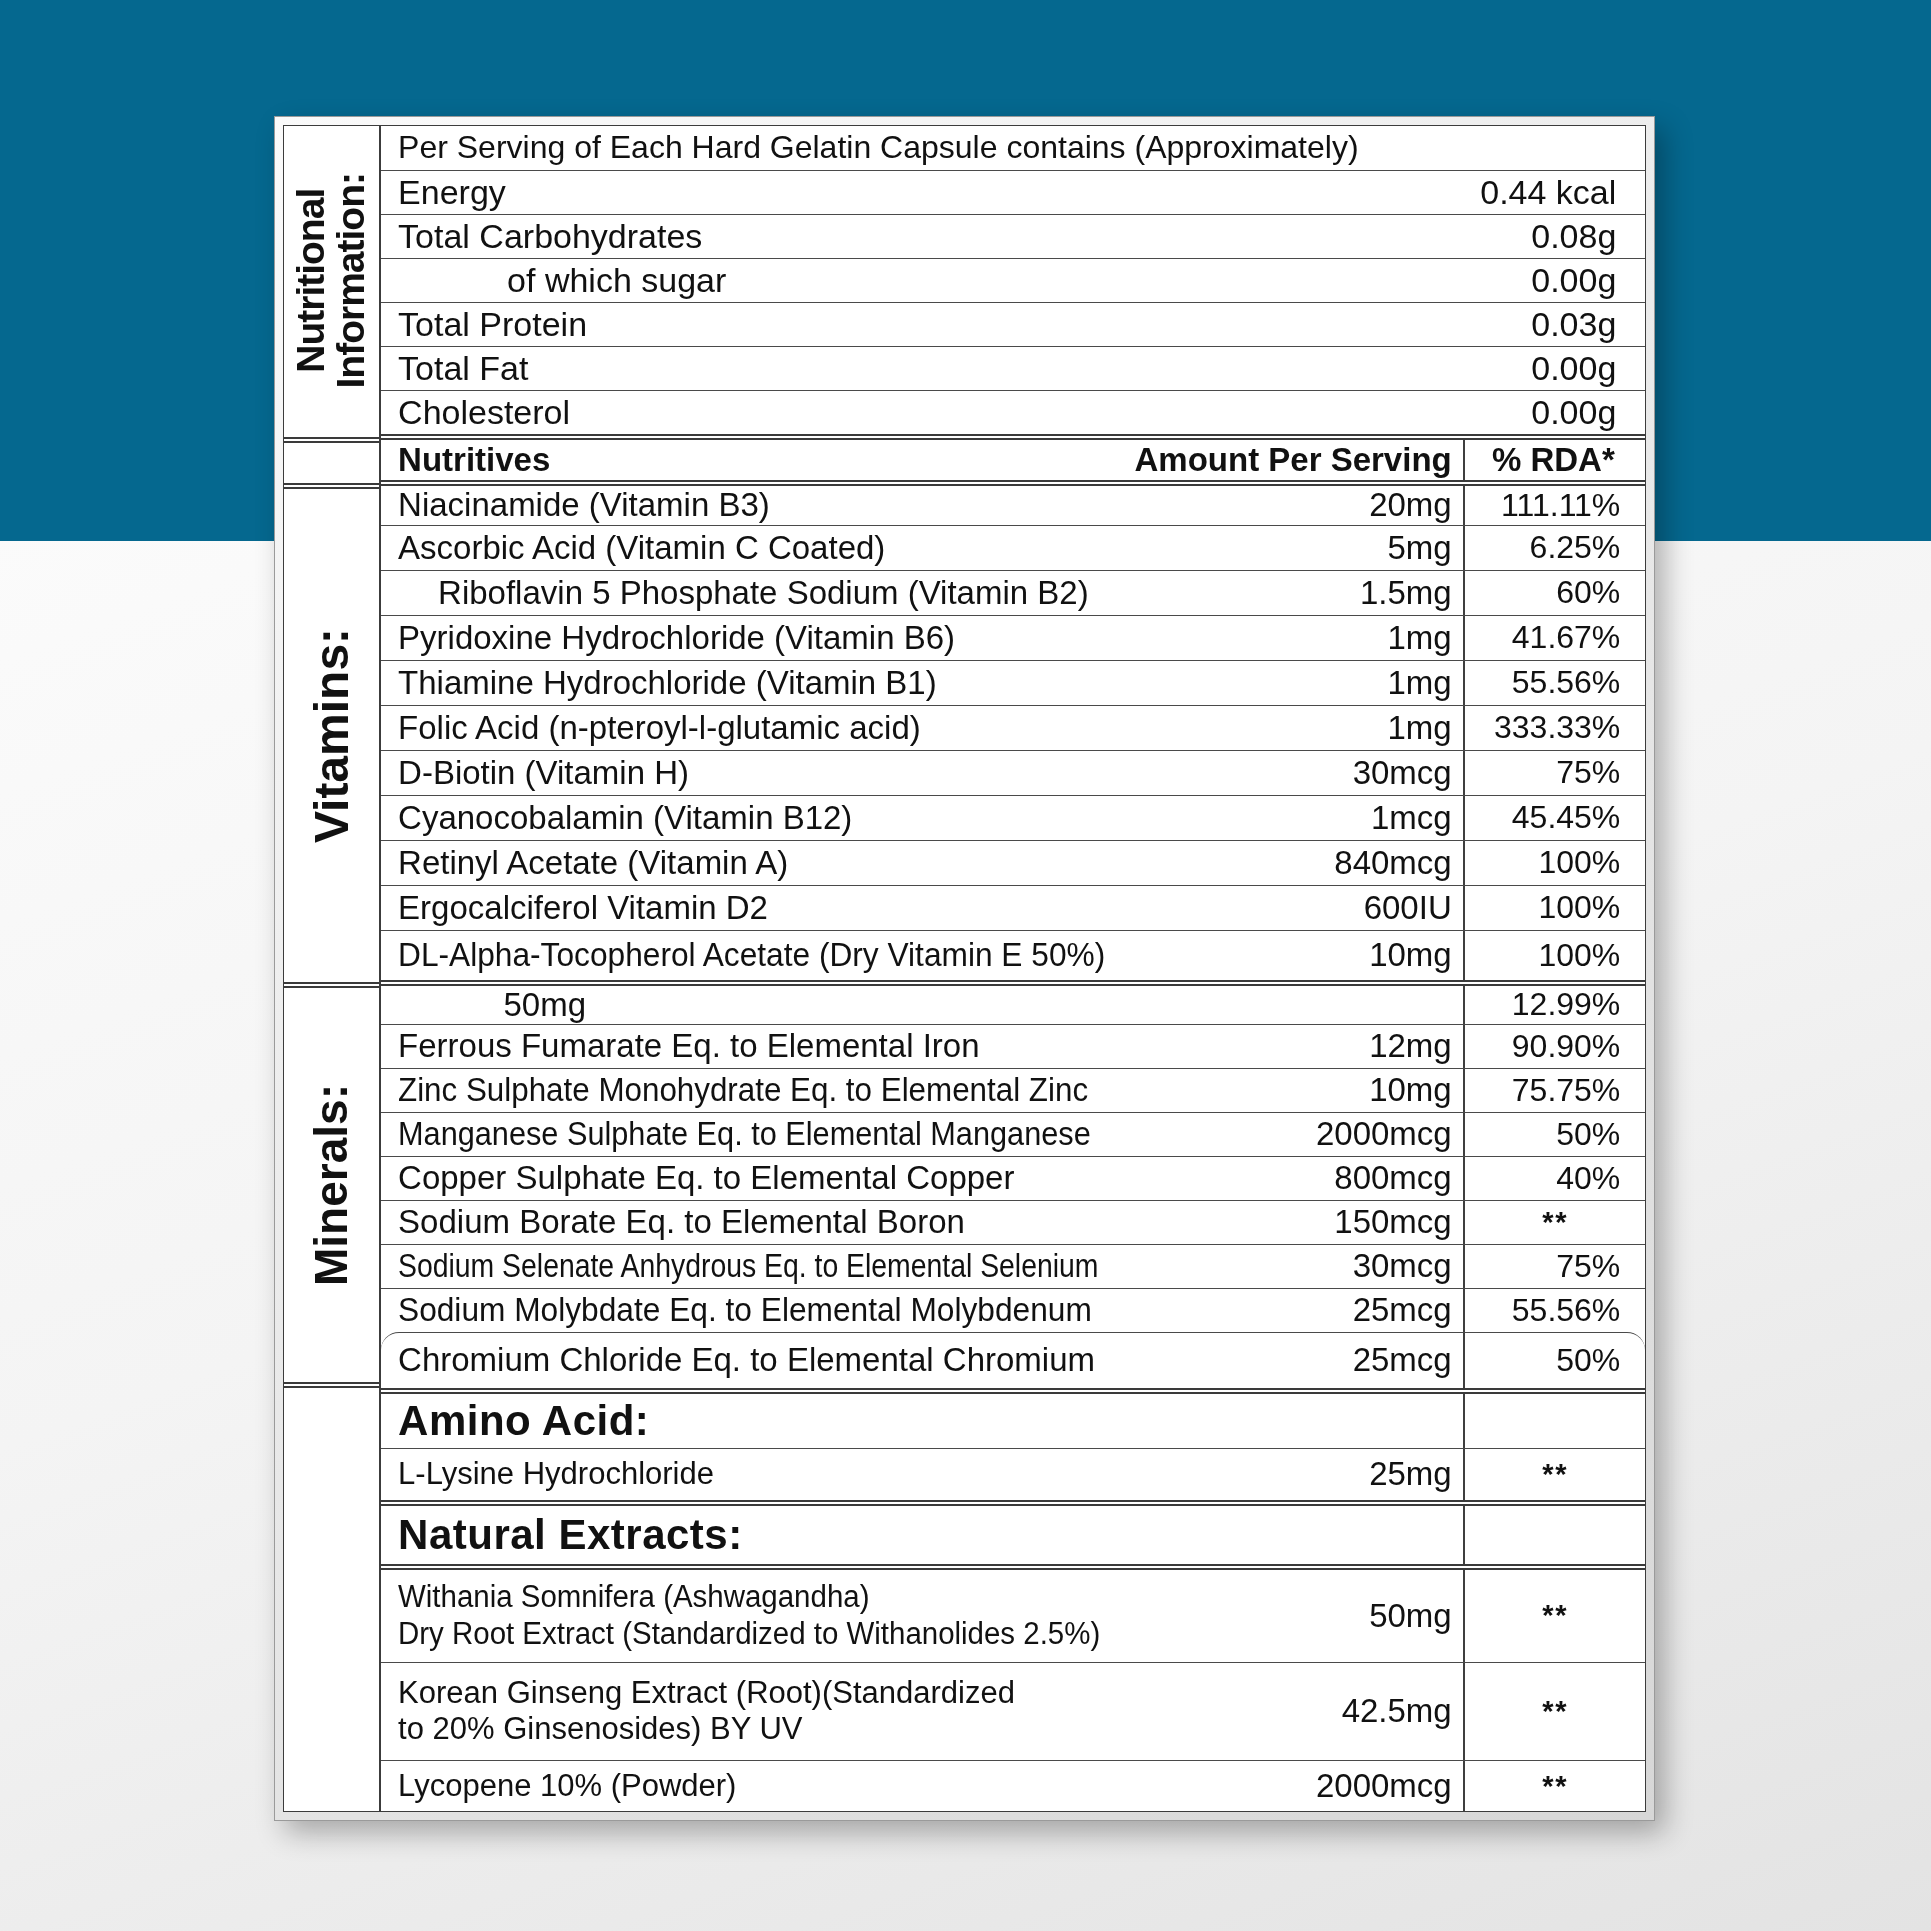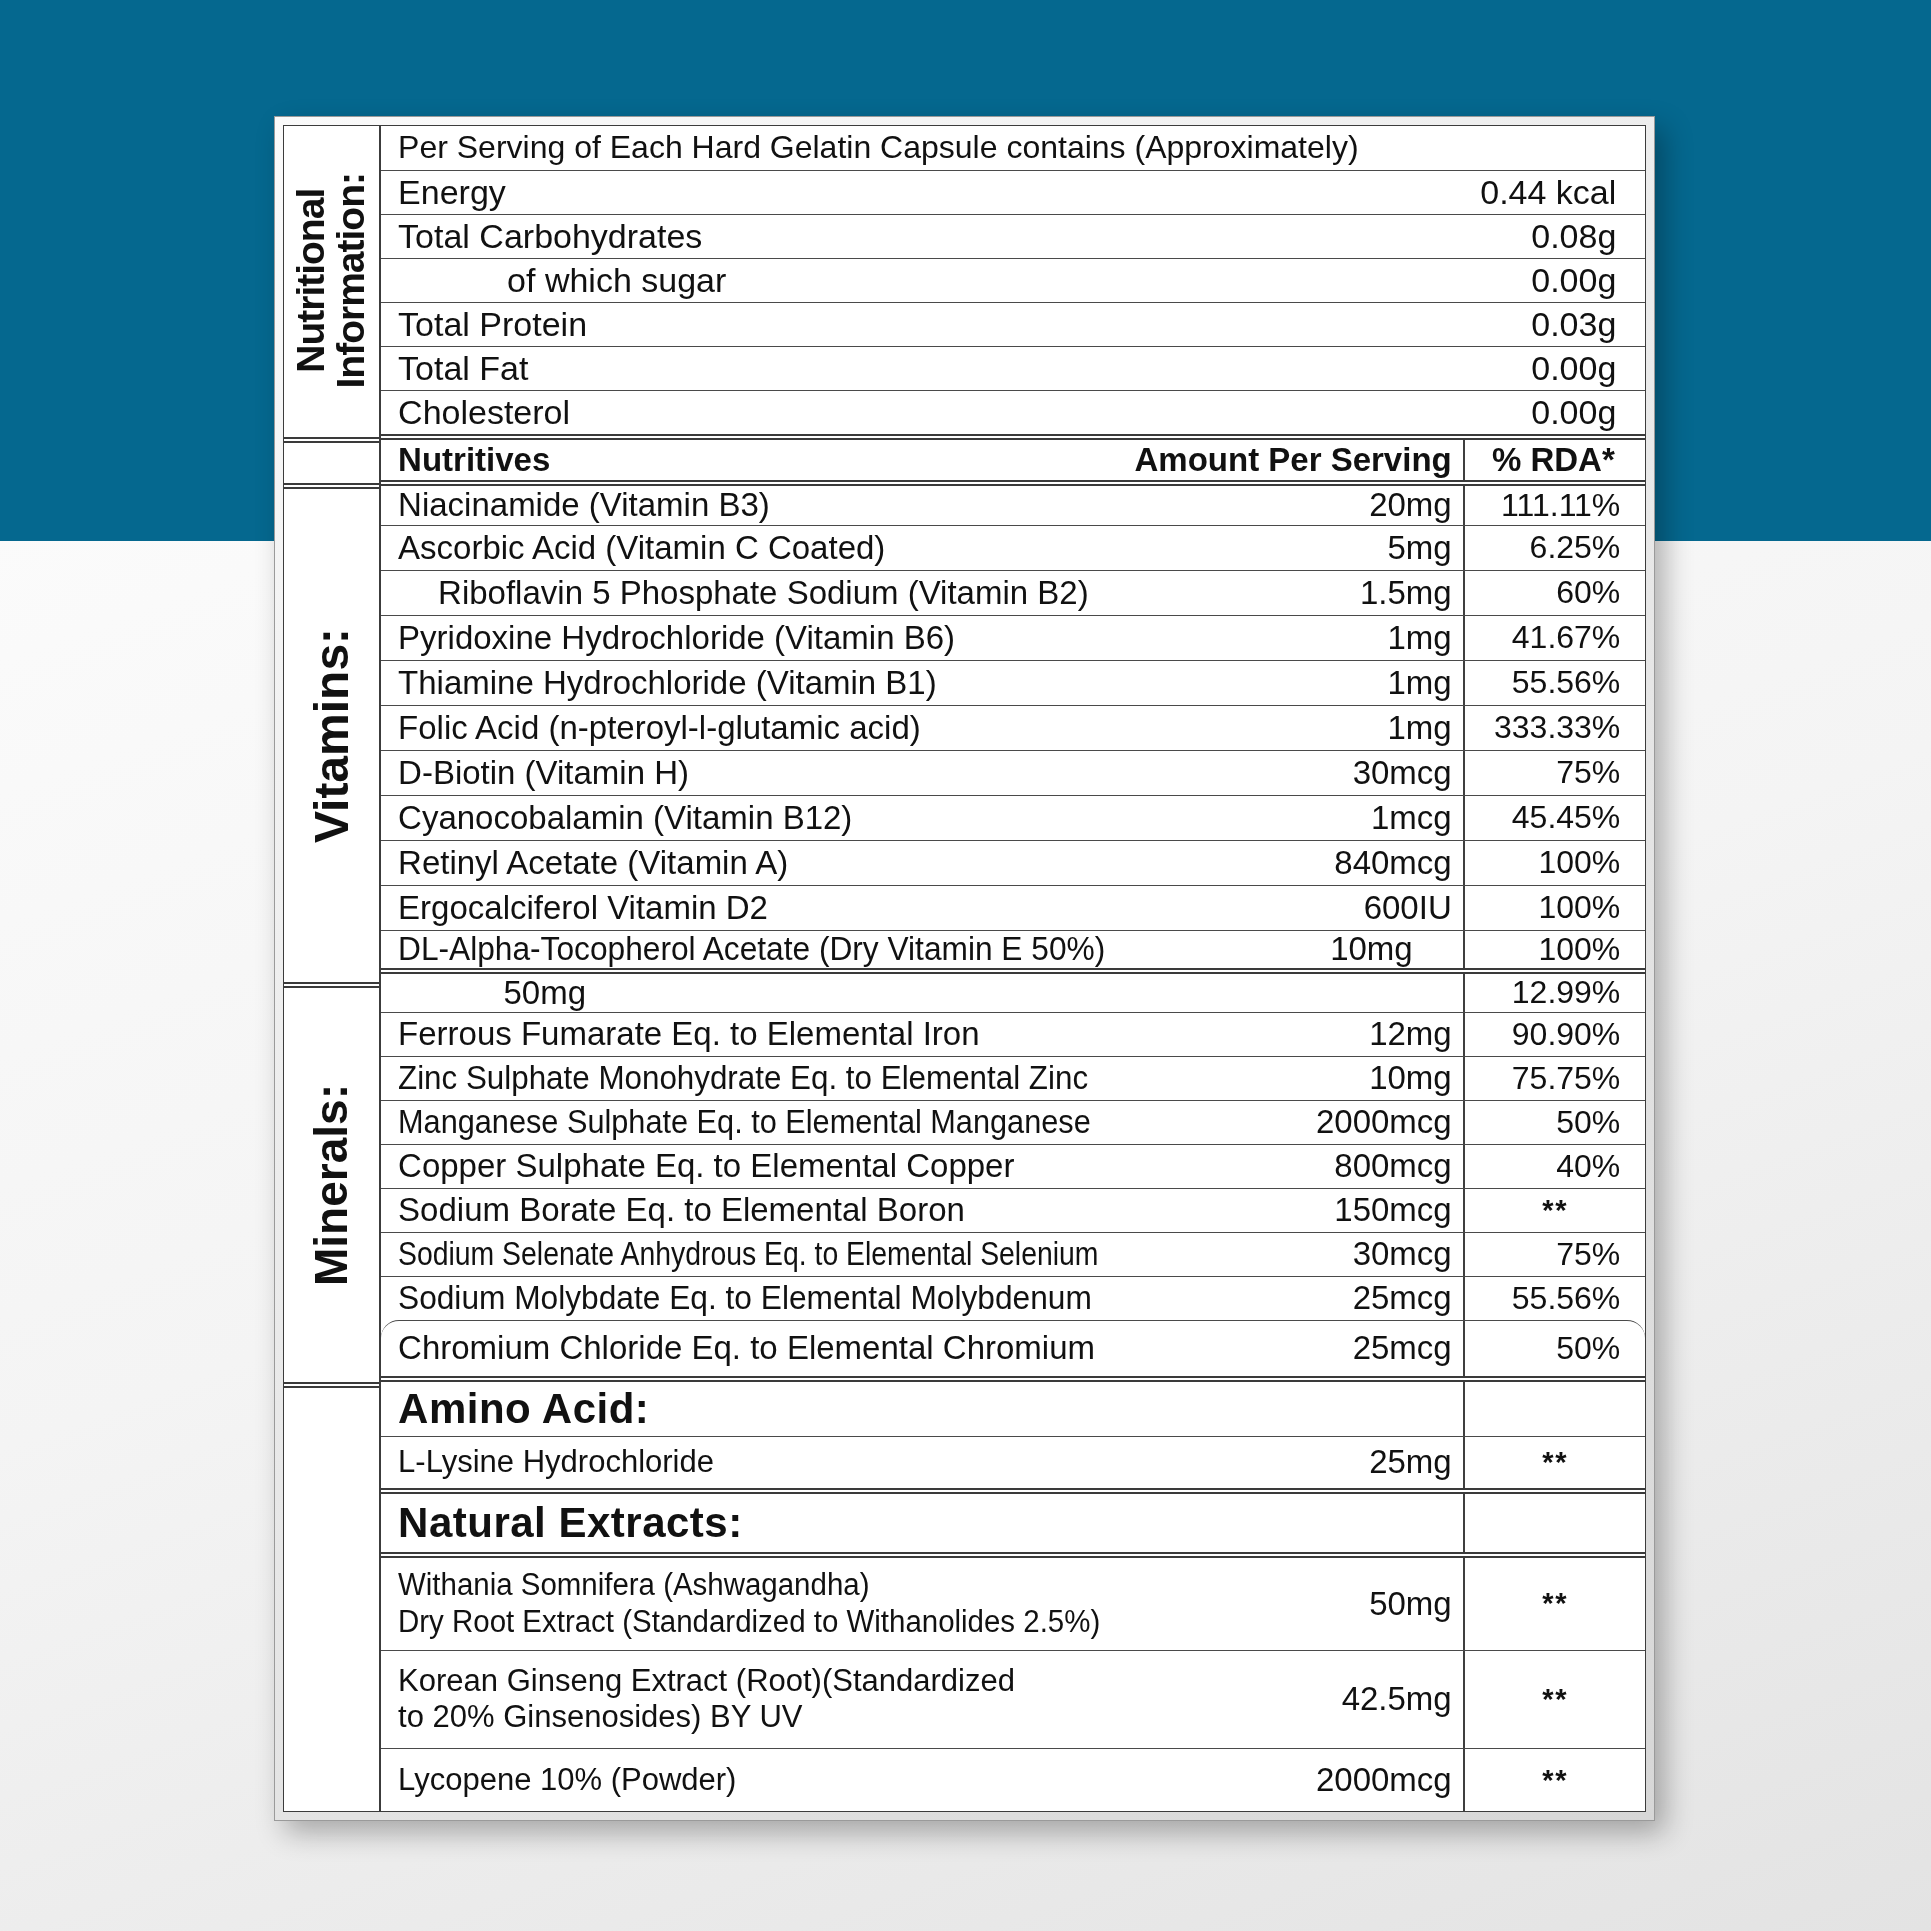--- a/index.html
+++ b/index.html
@@ -189,21 +189,21 @@
           </div>
           <div class="rda">100%</div>
         </div>
         <div class="row" style="height: 45px;">
           <div class="na">
             <div class="name"><span class="sq">Ergocalciferol Vitamin D2</span></div>
             <div class="amount">600IU</div>
           </div>
           <div class="rda">100%</div>
         </div>
-        <div class="row" style="height: 38px; gap: 39px;">
+        <div class="row" style="height: 50px;">
           <div class="na">
             <div class="name"><span class="sq" style="transform: scaleX(0.96);">DL-Alpha-Tocopherol Acetate (Dry Vitamin E 50%)</span></div>
             <div class="amount">10mg</div>
           </div>
           <div class="rda">100%</div>
         </div>
         <div class="row heavy" style="height: 44px;">
           <div class="na">
             <div class="amount">50mg</div>
           </div>

